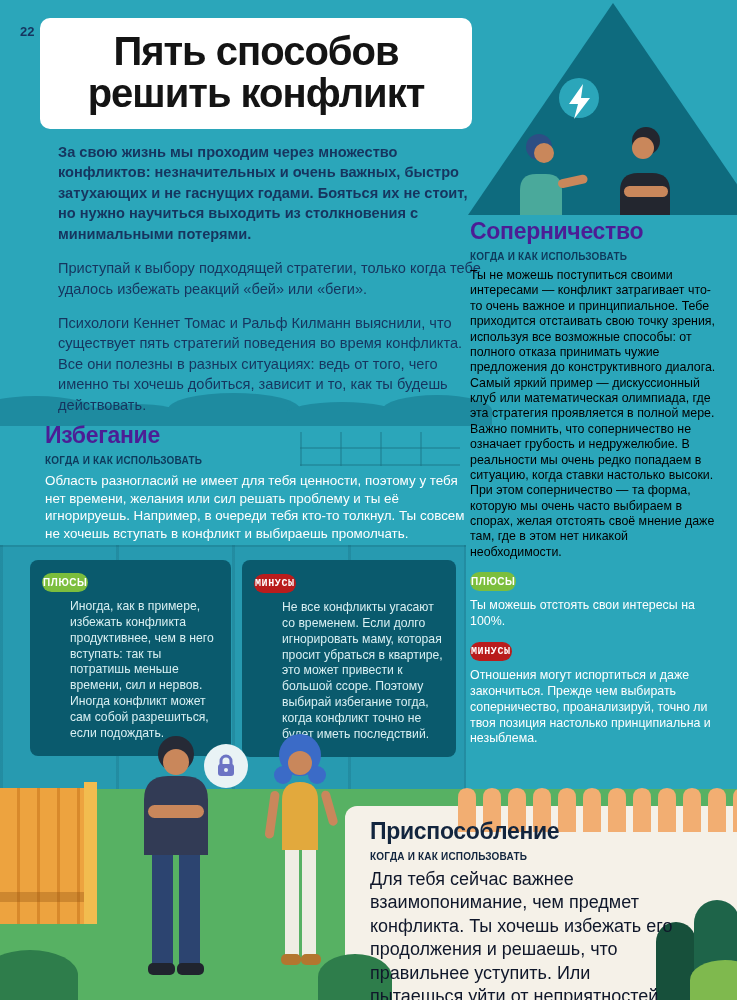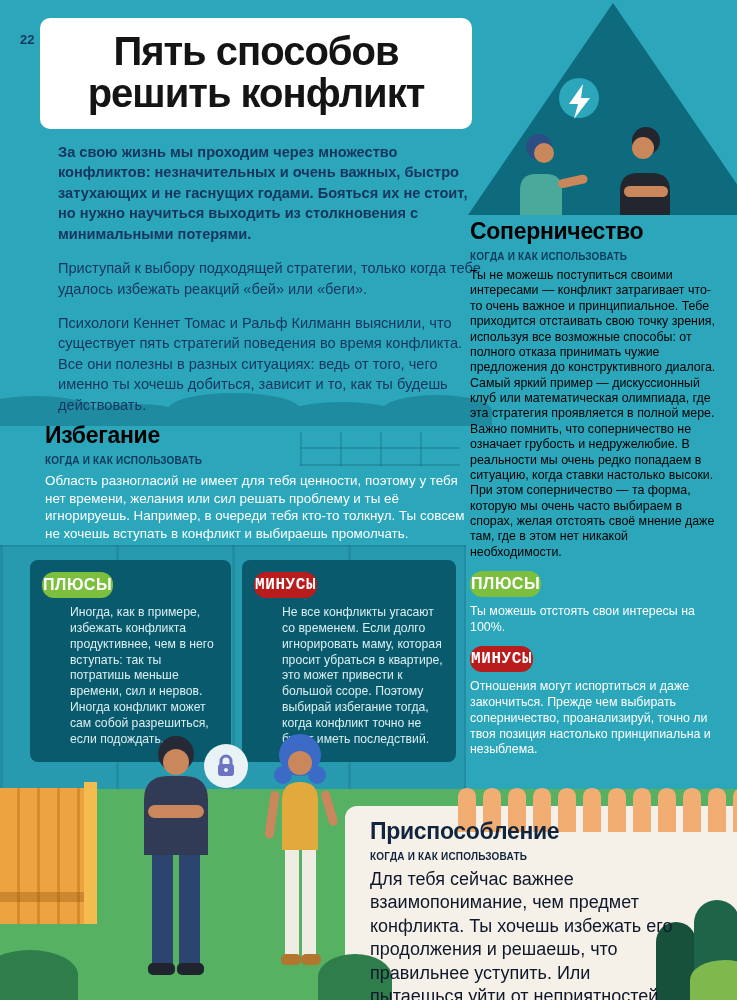--- a/index.html
+++ b/index.html
@@ -52,38 +52,38 @@
 
   .picket-svg { position:absolute; left:455px; top:784px; }
 
   .tree-a { position:absolute; left:656px; top:922px; width:40px; height:78px; background:#17503B; border-radius:20px 20px 0 0; }
   .tree-b { position:absolute; left:694px; top:900px; width:46px; height:100px; background:#1E6449; border-radius:23px 23px 0 0; }
   .bush-right { position:absolute; left:690px; top:960px; width:70px; height:40px; background:#7FB94E; border-radius:50% 50% 0 0; }
   .bush-left  { position:absolute; left:-18px; top:950px; width:96px; height:50px; background:#2E7D4B; border-radius:50% 50% 0 0; }
   .bush-mid   { position:absolute; left:318px; top:954px; width:74px; height:46px; background:#2E7D4B; border-radius:50% 50% 0 0; }
 
   
-  .page-number { position:absolute; left:20px; top:24px; font-size:13px; font-weight:700; color:#16355F;margin-top:8px; }
+  .page-number { position:absolute; left:20px; top:24px; font-size:13px; font-weight:700; color:#16355F; }
 
   .title-box {
     position:absolute; left:40px; top:18px; width:432px;
     background:#FFFFFF; border-radius:10px; padding:12px 20px 14px;
   }
   .title-box h1 { font-size:40px; line-height:1.06; font-weight:800; color:#141414; letter-spacing:-1px;text-align:center; }
   .title-box h1 span { display:block; white-space:nowrap; }
 
   .intro { position:absolute; left:45px; top:142px; width:424px;margin-left:13px; }
   .intro p { font-size:14.6px; line-height:1.4; margin-bottom:14px; color:#16355F; }
   .intro p.lead { font-weight:700; }
 
-  .section-title { font-size:23px; font-weight:800; color:#000000; margin-bottom:6px; letter-spacing:-.3px; }
+  .section-title { font-size:23px; font-weight:800; color:#4c1d95; margin-bottom:6px; letter-spacing:-.3px; }
   .kicker { font-size:10px; font-weight:700; color:#0E3A5C; letter-spacing:.2px; margin-bottom:6px; }
 
   .badge {
-    display:inline-block; font-size:16px; font-weight:700; color:#fff;
+    display:inline-block; font-size:10px; font-weight:700; color:#fff;
     letter-spacing:.6px; padding:4px 1px; border-radius:12px; margin-bottom:7px;
   }
   .badge-pros { background:#7CBE3D; }
   .badge-cons { background:#b91c1c;font-family:Liberation Mono, monospace; }
 
   .col-rivalry { position:absolute; left:470px; top:218px; width:253px; }
   .col-rivalry .body { font-size:12.4px; line-height:1.24; color:#000000; margin-bottom:11px; }
   .col-rivalry .pc-text { font-size:12.4px; line-height:1.28; color:#FFFFFF; margin-bottom:10px; }
 
   .col-avoid { position:absolute; left:45px; top:422px; width:424px; }

